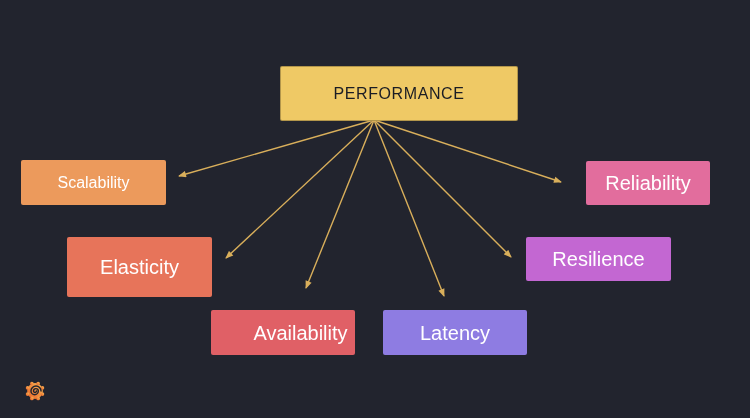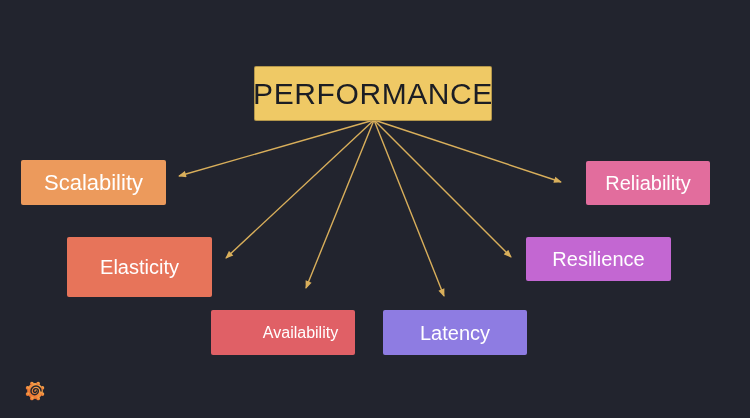--- a/index.html
+++ b/index.html
@@ -63,33 +63,33 @@
       </marker>
     </defs>
   <line x1="374" y1="120" x2="179" y2="176" stroke="#d9af5b" stroke-width="1.4" marker-end="url(#arrowhead)"></line>
       <line x1="374" y1="120" x2="226" y2="258" stroke="#d9af5b" stroke-width="1.4" marker-end="url(#arrowhead)"></line>
       <line x1="374" y1="120" x2="306" y2="288" stroke="#d9af5b" stroke-width="1.4" marker-end="url(#arrowhead)"></line>
       <line x1="374" y1="120" x2="444" y2="296" stroke="#d9af5b" stroke-width="1.4" marker-end="url(#arrowhead)"></line>
       <line x1="374" y1="120" x2="511" y2="257" stroke="#d9af5b" stroke-width="1.4" marker-end="url(#arrowhead)"></line>
       <line x1="374" y1="120" x2="561" y2="182" stroke="#d9af5b" stroke-width="1.4" marker-end="url(#arrowhead)"></line>
     </svg>
 
-  <div class="node node-root" style="left: 254px; top: 66px; width: 238px; height: 55px; background: rgb(239, 201, 101); color: rgb(27, 29, 36); font-size: 30px;">
+  <div class="node node-root" style="left: 280px; top: 66px; width: 238px; height: 55px; background: rgb(239, 201, 101); color: rgb(27, 29, 36); font-size: 16px;">
     <span class="node-label">PERFORMANCE</span>
   </div>
 
-  <div class="node" style="left: 21px; top: 160px; width: 145px; height: 45px; background: rgb(236, 154, 92); color: rgb(255, 255, 255); font-size: 22px;">
+  <div class="node" style="left: 21px; top: 160px; width: 145px; height: 45px; background: rgb(236, 154, 92); color: rgb(255, 255, 255); font-size: 16px;">
     <span class="node-label">Scalability</span>
   </div>
 
   <div class="node" style="left: 67px; top: 237px; width: 145px; height: 60px; background: rgb(231, 116, 90); color: rgb(255, 255, 255); font-size: 20px;">
     <span class="node-label">Elasticity</span>
   </div>
 
-  <div class="node" style="left: 211px; top: 310px; width: 144px; height: 45px; background: rgb(224, 96, 102); color: rgb(255, 255, 255); font-size: 16px; padding-left: 35px;">
+  <div class="node" style="left: 211px; top: 310px; width: 144px; height: 45px; background: rgb(224, 96, 102); color: rgb(255, 255, 255); font-size: 20px; padding-left: 35px;">
     <span class="node-label">Availability</span>
   </div>
 
   <div class="node" style="left: 383px; top: 310px; width: 144px; height: 45px; background: rgb(142, 124, 226); color: rgb(255, 255, 255); font-size: 20px;">
     <span class="node-label">Latency</span>
   </div>
 
   <div class="node" style="left: 526px; top: 237px; width: 145px; height: 44px; background: rgb(195, 103, 210); color: rgb(255, 255, 255); font-size: 20px;">
     <span class="node-label">Resilience</span>
   </div>

